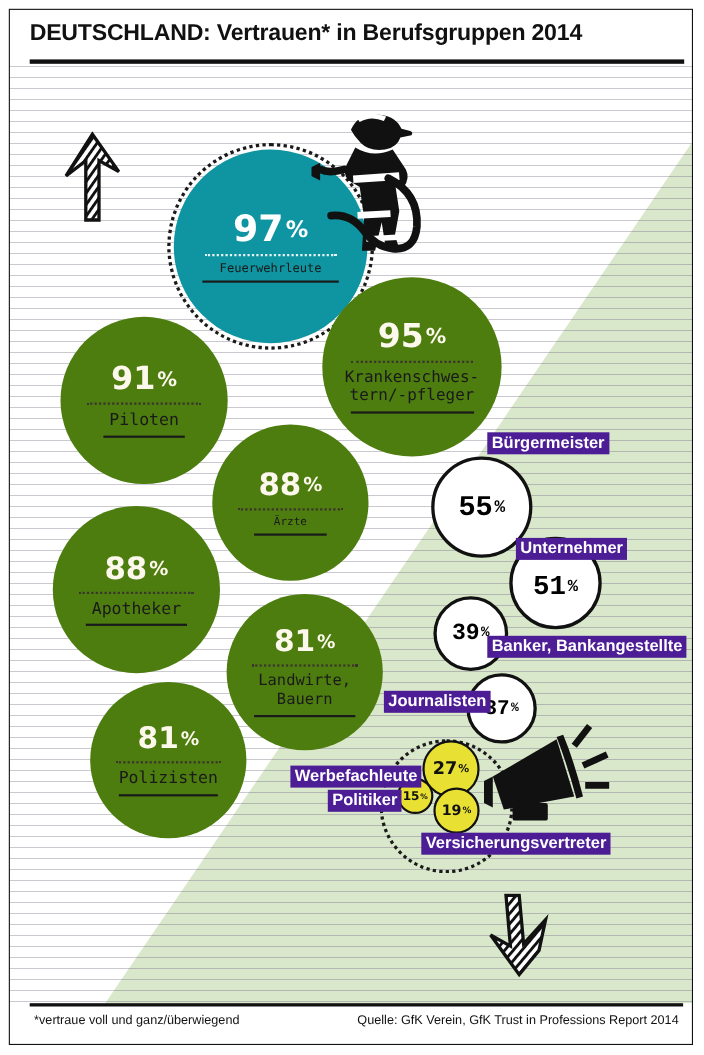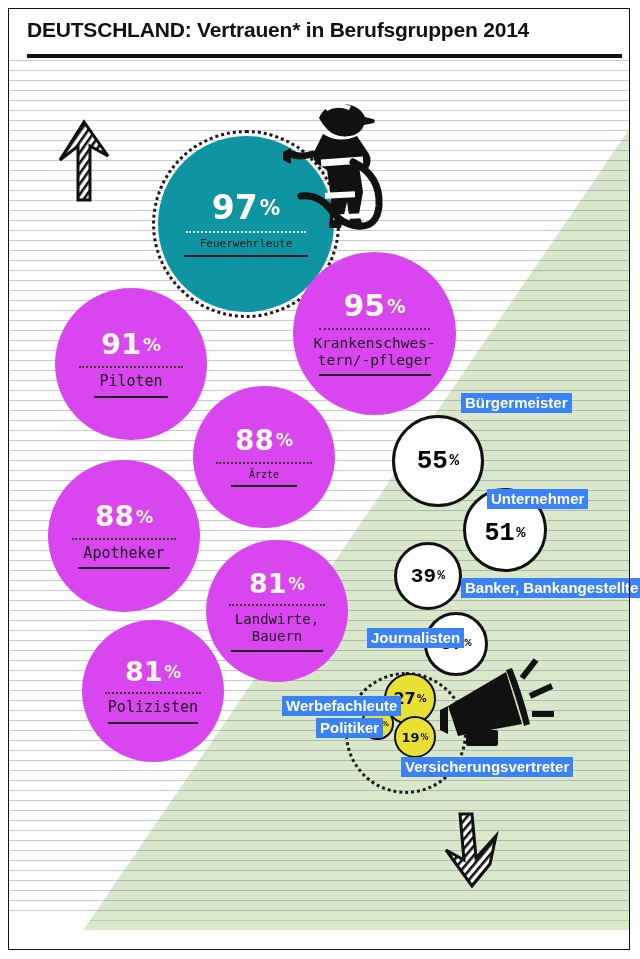--- a/index.html
+++ b/index.html
@@ -108,41 +108,40 @@
   .b-teal{background:#0f95a1;}
   .b-teal .pct{color:#ffffff;}
   .b-teal .dots{border-top-color:rgba(255,255,255,.9);}
   .dotring{
     position:absolute;border-radius:50%;
     border:3px dotted #1a1a1a;z-index:9;
     box-sizing:border-box;
   }
 
   
-  .b-beige{background:#d946ef;}
+  .b-beige{background:#4d7c0f;}
   .b-beige .pct{color:#fdf8ec;}
   .b-beige .dots{border-top-color:#3b352c;}
 
   
   .b-white{background:#ffffff;border:3px solid #111;}
   .b-white .pct{color:#000000;font-family:Liberation Mono, monospace;}
 
   
   .b-yellow{background:#e8e033;border:2px solid #111;}
   .b-yellow .pct{color:#111;}
 
   
   .taglbl{
     position:absolute;z-index:30;
-    background:#3b82f6;color:#fff;
+    background:#4c1d95;color:#fff;
     font-size:15px;font-weight:700;
     padding:1px 4px 2px 4px;
     white-space:nowrap;
     line-height:1.15;
-    margin-left:18px;
   }
 
   .yellowring{
     position:absolute;border-radius:50%;
     border:3px dotted #1a1a1a;z-index:8;box-sizing:border-box;
   }
 
   
   .icon{position:absolute;z-index:35;}
 </style>
@@ -338,15 +337,20 @@
           <rect width="6" height="6" fill="#fff"></rect>
           <rect width="2.6" height="6" fill="#111"></rect>
         </pattern>
       </defs>
       <g stroke="#111" stroke-width="3" fill="url(#hatchB)">
         <path d="M22 2 L34 2 L38 46 L58 24 L52 52 L34 74 L8 38 L26 48 Z"></path>
       </g>
     </svg>
   </div>
 
+  <div class="footer">
+    <div class="footer-rule"></div>
+    <div class="footer-note">*vertraue voll und ganz/überwiegend</div>
+    <div class="footer-src">Quelle: GfK Verein, GfK Trust in Professions Report 2014</div>
+  </div>
 
   <div class="frame"></div>
 </div>
 
 </body></html>

